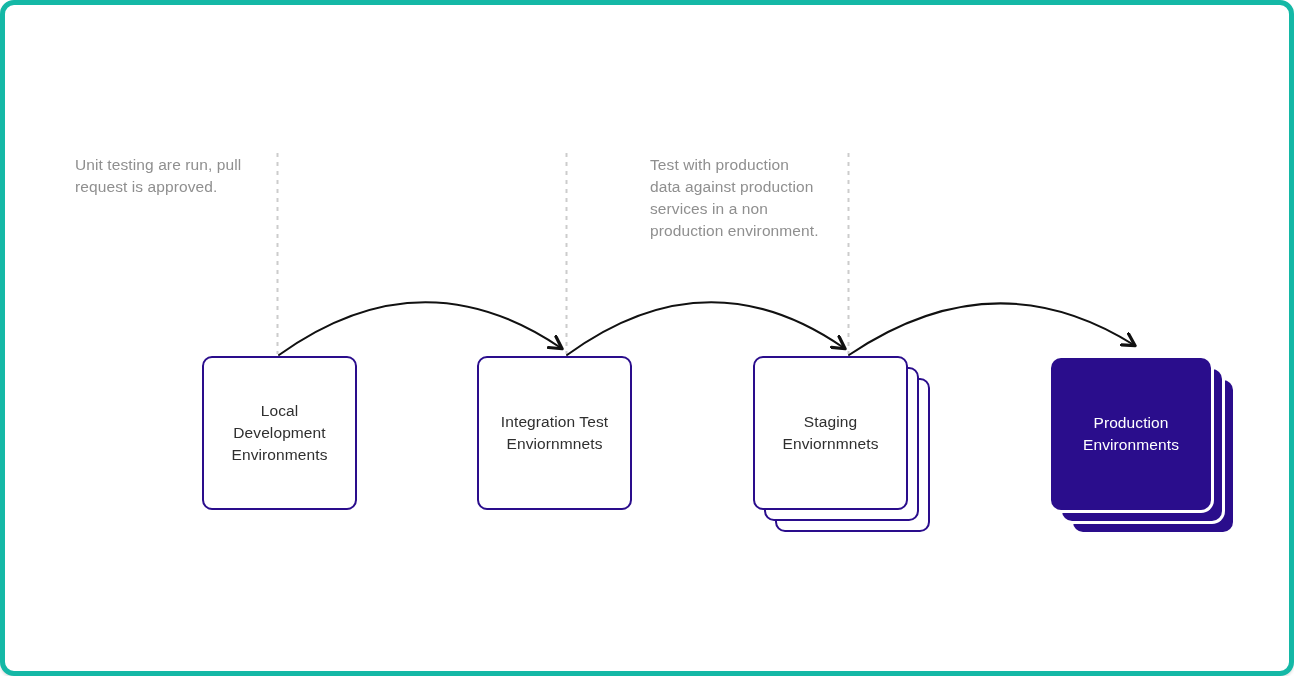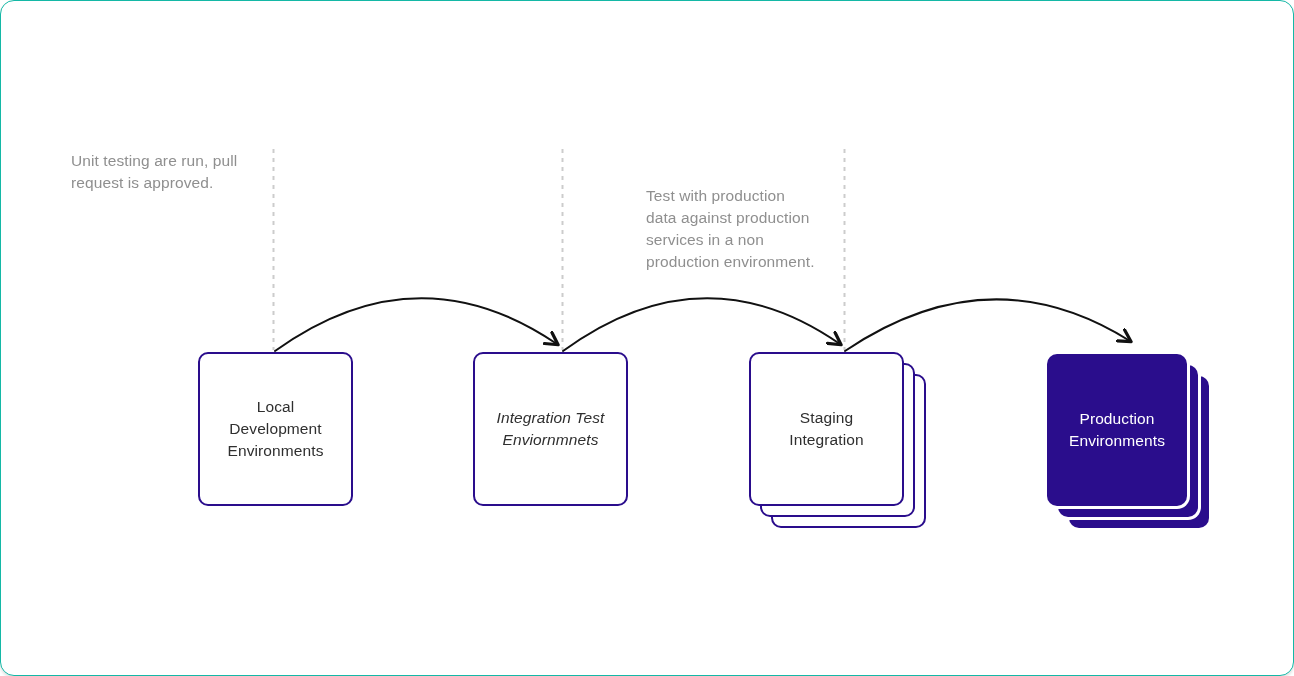--- a/index.html
+++ b/index.html
@@ -6,47 +6,47 @@
     margin: 0;
     padding: 0;
     background: #ffffff;
     font-family: "Liberation Sans", "DejaVu Sans", sans-serif;
   }
   .canvas {
     position: relative;
     width: 1294px;
     height: 676px;
     background: #ffffff;
-    border: 1px solid #14b8a6;
+    border: 5px solid #14b8a6;
     border-radius: 14px;
     box-shadow: 0 2px 3px rgba(0,0,0,0.12);
     box-sizing: border-box;
     overflow: hidden;
   }
   .annotation {
     position: absolute;
     font-size: 15.5px;
     line-height: 22px;
     color: #8f8f8f;
     white-space: pre-line;
     letter-spacing: 0.1px;
   }
   .annotation-1 { left: 70px;  top: 149px; width: 200px; }
   .annotation-2 { left: 360px; top: 149px; width: 200px; }
-  .annotation-3 { left: 645px; top: 149px; width: 210px; margin-top: 35px; }
+  .annotation-3 { left: 645px; top: 149px; width: 210px; }
 
   .stage {
     position: absolute;
     width: 155px;
     height: 154px;
   }
   .stage-1 { left: 197px;  top: 351px; border-radius: 27px; }
-  .stage-2 { left: 472px;  top: 351px; font-style: italic; }
+  .stage-2 { left: 472px;  top: 351px; }
   .stage-3 { left: 748px;  top: 351px; }
-  .stage-4 { left: 1046px; top: 353px; width: 140px; height: 152px; }
+  .stage-4 { left: 1046px; top: 353px; width: 160px; height: 152px; }
 
   .card {
     position: absolute;
     left: 0; top: 0;
     width: 100%; height: 100%;
     border-radius: 10px;
     box-sizing: border-box;
   }
   .card.outline {
     background: #ffffff;
@@ -104,21 +104,21 @@
     <div class="card outline"></div>
     <div class="stage-label">Integration Test
 Enviornmnets</div>
   </div>
 
   <div class="stage stage-3">
     <div class="card outline back2"></div>
     <div class="card outline back1"></div>
     <div class="card outline"></div>
     <div class="stage-label">Staging
-Integration</div>
+Enviornmnets</div>
   </div>
 
   <div class="stage stage-4">
     <div class="card filled back2"></div>
     <div class="card filled back1"></div>
     <div class="card filled"></div>
     <div class="stage-label on-filled">Production
 Environments</div>
   </div>
 

